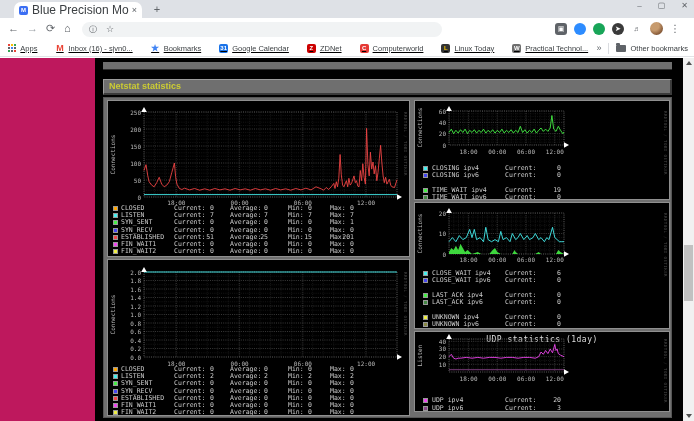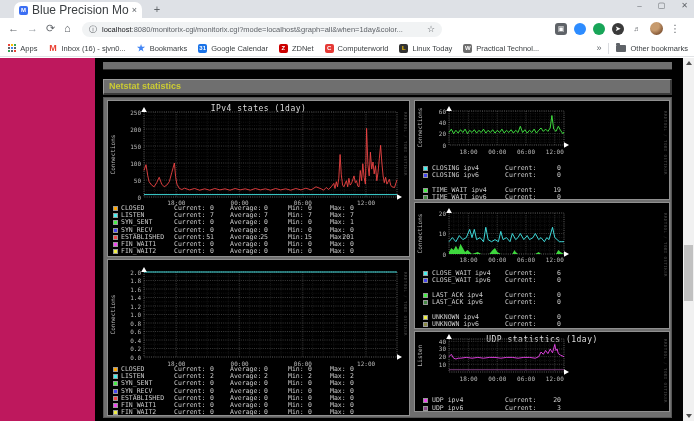--- a/index.html
+++ b/index.html
@@ -19,21 +19,21 @@
   .omnibox { position:absolute; left:82px; top:3.5px; width:360px; height:15px; background:#F1F3F4; border-radius:8px; display:flex; align-items:center; padding:0 7px; }
   .info-ic { font-size:8px; color:#5F6368; margin-right:5px; flex:none; }
   .url { font-size:7.5px; white-space:nowrap; overflow:hidden; flex:1; }
   .url .host { color:#202124; }
   .url .path { color:#5F6368; }
   .star-ic { font-size:9px; color:#5F6368; margin-left:4px; flex:none; }
   .extensions { position:absolute; right:14px; top:4px; display:flex; align-items:center; gap:7px; }
   .ext { width:12px; height:12px; border-radius:3px; font-size:7px; color:#fff; text-align:center; line-height:12px; }
   .avatar { width:13px; height:13px; border-radius:50%; background:radial-gradient(circle at 35% 30%, #c79b6e 0 35%, #8a5d3b 70%, #5d3d26); }
   .menu-ic { color:#5F6368; font-size:10px; line-height:12px; }
-  .bookmarks { position:absolute; left:0; top:40px; width:694px; height:17px; background:#fff; border-bottom:1px solid #E1E3E6; display:flex; align-items:center; padding:0 8px; gap:11px; }
+  .bookmarks { position:absolute; left:0; top:40px; width:694px; height:17px; background:#fff; border-bottom:1px solid #E1E3E6; display:flex; align-items:center; padding:0 8px; gap:18px;text-decoration:underline; }
   .bm { display:flex; align-items:center; gap:4px; font-size:7.5px; color:#3C4043; white-space:nowrap; }
   .bm-ic { width:9px; height:9px; border-radius:2px; font-size:6px; font-weight:bold; text-align:center; line-height:9px; flex:none; }
   .apps-grid { display:grid; grid-template-columns:repeat(3,2.2px); grid-auto-rows:2.2px; gap:0.9px; }
   .apps-grid i { background:#5F6368; }
   .apps-grid i:nth-child(1){background:#EA4335}.apps-grid i:nth-child(2){background:#FBBC05}
   .apps-grid i:nth-child(3){background:#34A853}.apps-grid i:nth-child(5){background:#4285F4}
   .apps-grid i:nth-child(7){background:#34A853}.apps-grid i:nth-child(9){background:#EA4335}
   .bm-right { position:absolute; right:6px; top:0; height:16px; display:flex; align-items:center; gap:7px; }
   .bm-sep { width:1px; height:11px; background:#DADCE0; }
   .folder { width:10px; height:7px; background:#5F6368; border-radius:1px; position:relative; }
@@ -89,21 +89,20 @@
   </div>
 </div>
 
 <div class="toolbar">
   <span class="nav-ic" style="left:8px">←</span>
   <span class="nav-ic" style="left:27px; color:#9AA0A6">→</span>
   <span class="nav-ic" style="left:46px">⟳</span>
   <span class="nav-ic" style="left:64px">⌂</span>
   <div class="omnibox">
     <span class="info-ic">ⓘ</span>
-    <span class="url"><b class="host" style="font-weight:normal">localhost</b><span class="path">:8080/monitorix-cgi/monitorix.cgi?mode=localhost&amp;graph=all&amp;when=1day&amp;color...</span></span>
     <span class="star-ic">☆</span>
   </div>
   <div class="extensions" id="ext-mount">
 
   <span class="ext" style="background: rgb(95, 99, 104); border-radius: 3px;">▣</span>
       <span class="ext" style="background: rgb(45, 140, 255); border-radius: 50%;"></span>
       <span class="ext" style="background: rgb(24, 165, 88); border-radius: 50%;"></span>
       <span class="ext" style="background: rgb(58, 58, 58); border-radius: 50%;">➤</span>
       <span class="ext" style="background: rgb(255, 255, 255); color: rgb(95, 99, 104); border-radius: 50%;">♬</span>
       <span class="avatar"></span>
@@ -163,21 +162,20 @@
     </span>
   </div>
 </div>
 
 <div class="page">
   <div class="blackzone">
     <div class="prev-strip"></div>
     <div class="section-header">Netstat statistics</div>
     <div class="container">
       <div class="panel" id="panel-ipv4">
-          <div class="g-title">IPv4 states  (1day)</div>
           <div class="g-ylab" style="top: 49.5px;">Connections</div>
           <svg class="g-svg" width="253" height="85" style="left: 36px; top: 11px;">
             <line x1="10.541666666666666" y1="0" x2="10.541666666666666" y2="85" stroke="#242424" stroke-width="0.6" stroke-dasharray="1,1.2"></line>
             <line x1="21.083333333333332" y1="0" x2="21.083333333333332" y2="85" stroke="#242424" stroke-width="0.6" stroke-dasharray="1,1.2"></line>
             <line x1="31.625" y1="0" x2="31.625" y2="85" stroke="#242424" stroke-width="0.6" stroke-dasharray="1,1.2"></line>
             <line x1="42.166666666666664" y1="0" x2="42.166666666666664" y2="85" stroke="#242424" stroke-width="0.6" stroke-dasharray="1,1.2"></line>
             <line x1="52.708333333333336" y1="0" x2="52.708333333333336" y2="85" stroke="#242424" stroke-width="0.6" stroke-dasharray="1,1.2"></line>
             <line x1="63.25" y1="0" x2="63.25" y2="85" stroke="#242424" stroke-width="0.6" stroke-dasharray="1,1.2"></line>
             <line x1="73.79166666666667" y1="0" x2="73.79166666666667" y2="85" stroke="#242424" stroke-width="0.6" stroke-dasharray="1,1.2"></line>
             <line x1="84.33333333333333" y1="0" x2="84.33333333333333" y2="85" stroke="#242424" stroke-width="0.6" stroke-dasharray="1,1.2"></line>

